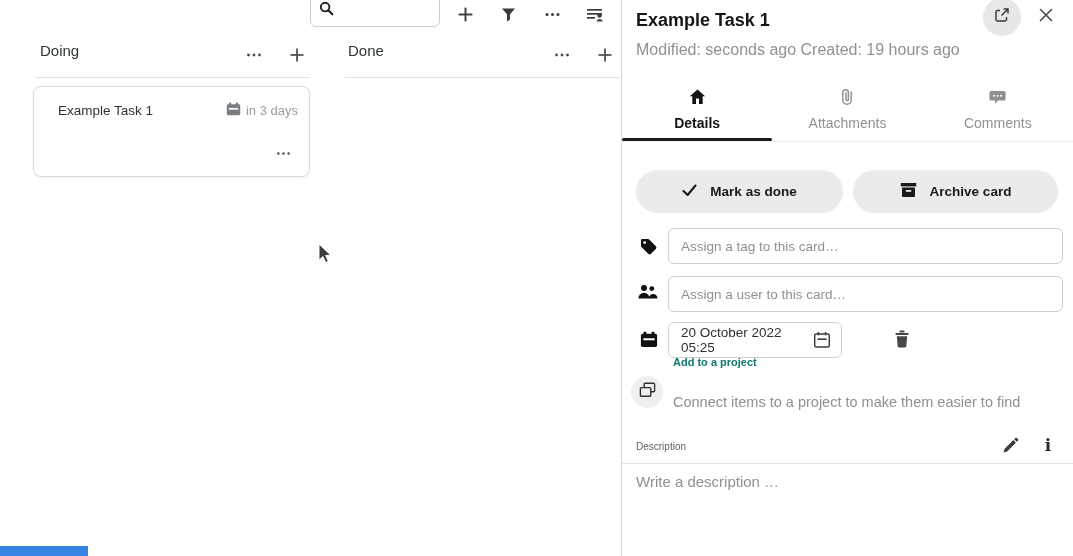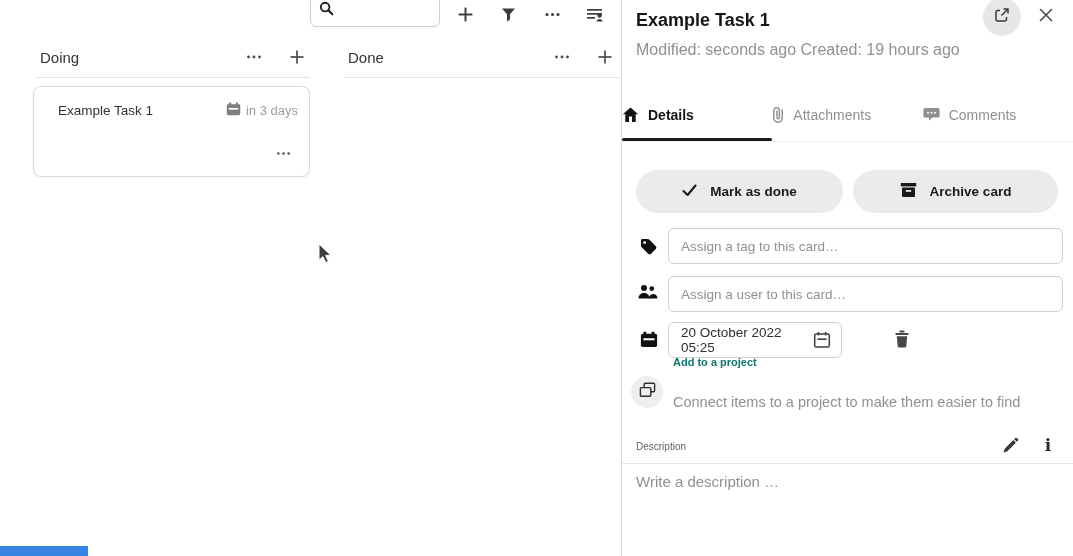--- a/index.html
+++ b/index.html
@@ -19,21 +19,21 @@
   }
   .search-box .mag { position: absolute; left: 8px; bottom: 6px; color: #1d1d1d; }
   .search-box input {
     position: absolute; left: 28px; bottom: 3px; width: 96px; height: 22px;
     border: none; outline: none; font: 13px "Liberation Sans", sans-serif; background: transparent;
   }
   .tb-btn {
     position: absolute; top: 1px; width: 26px; height: 26px;
     display: flex; align-items: center; justify-content: center; color: #3b3b3b; cursor: pointer;
   }
-  .col-header { position: absolute; top: 42px; height: 30px; display: flex; align-items: center; }
+  .col-header { position: absolute; top: 42px; height: 30px; display: flex; align-items: flex-start; }
   .col-title { font-size: 15px; color: #2e3436; }
   .icon-btn { width: 26px; height: 26px; display: flex; align-items: center; justify-content: center; color: #4a4a4a; cursor: pointer; }
   .col-rule { position: absolute; top: 77px; height: 1px; background: #e3e3e3; }
 
   .card {
     position: absolute; left: 33px; top: 86px; width: 277px; height: 91px;
     background: #fff; border: 1px solid #dadada; border-radius: 8px;
     box-shadow: 0 1px 2px rgba(0,0,0,.06);
   }
   .card-top { display: flex; align-items: center; padding: 15px 11px 0 24px; }
@@ -50,21 +50,21 @@
   
   .panel-title { position: absolute; left: 636px; top: 10px; font-size: 18px; font-weight: bold; color: #161616; }
   .panel-meta  { position: absolute; left: 636px; top: 41px; font-size: 16px; color: #8d9193; }
   .open-btn {
     position: absolute; left: 983px; top: -2px; width: 38px; height: 38px; border-radius: 50%;
     background: #e7e7e7; display: flex; align-items: center; justify-content: center; color: #3c3c3c; cursor: pointer;
   }
   .close-btn { position: absolute; left: 1036px; top: 7px; width: 20px; height: 20px; display: flex; align-items: center; justify-content: center; color: #4a4a4a; cursor: pointer; }
 
   .tabs { position: absolute; left: 622px; top: 82px; width: 451px; height: 60px; display: flex; border-bottom: 1px solid #efefef; }
-  .tab { flex: 1; display: flex; flex-direction: row; align-items: center; justify-content: flex-start; padding-top: 6px; gap: 9px; cursor: pointer; }
+  .tab { flex: 1; display: flex; flex-direction: column; align-items: center; justify-content: flex-start; padding-top: 6px; gap: 9px; cursor: pointer; }
   .tab .tab-ic { height: 18px; display: flex; align-items: center; color: #8d9193; }
   .tab .tab-label { font-size: 14px; color: #8d9193; }
   .tab.active .tab-ic { color: #141414; }
   .tab.active .tab-label { color: #141414; font-weight: bold; }
   .tab-indicator { position: absolute; left: 622px; top: 138px; width: 150px; height: 3px; background: #1b1b1b; border-radius: 2px; }
 
   .pill-btn {
     position: absolute; top: 170px; height: 43px; border-radius: 22px; background: #ebebeb;
     display: flex; align-items: center; justify-content: center; gap: 13px;
     font-size: 13.5px; font-weight: bold; color: #1a1a1a; cursor: pointer;

